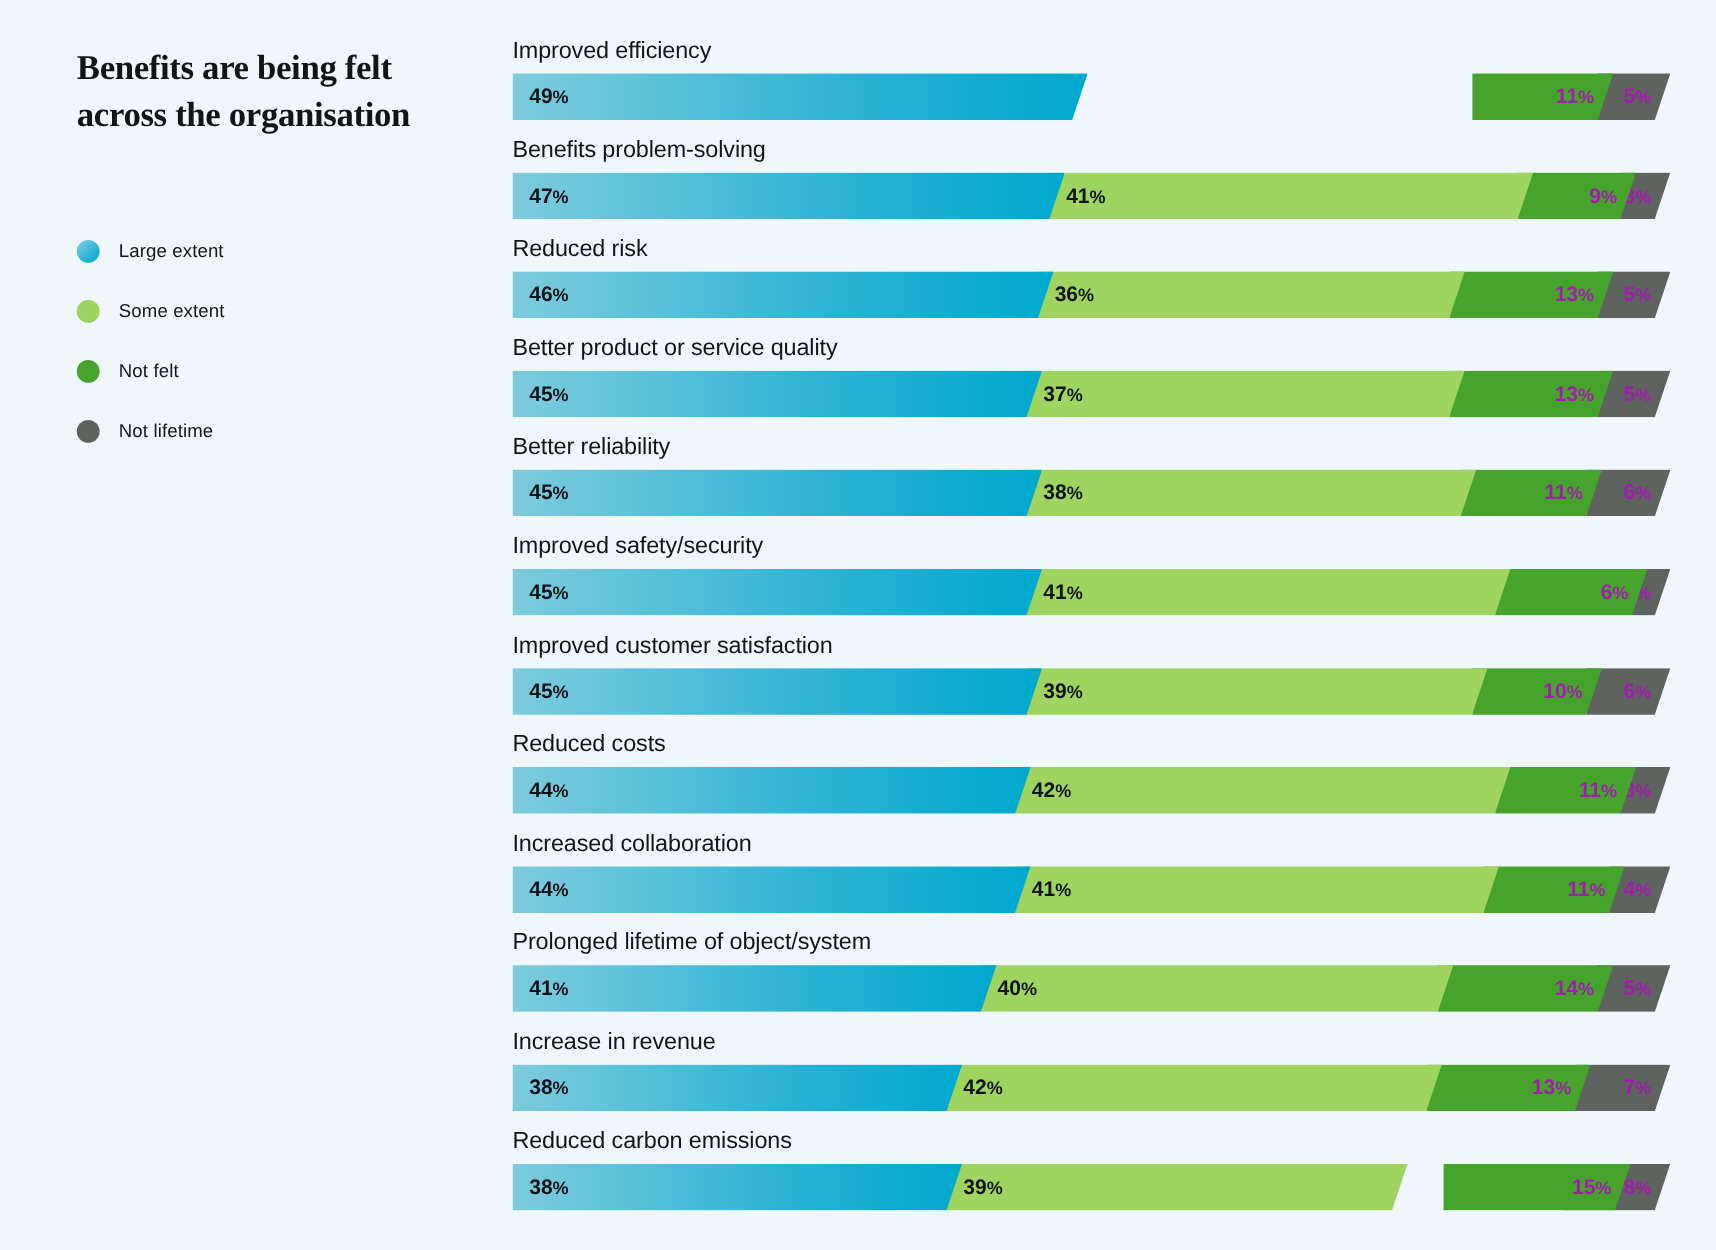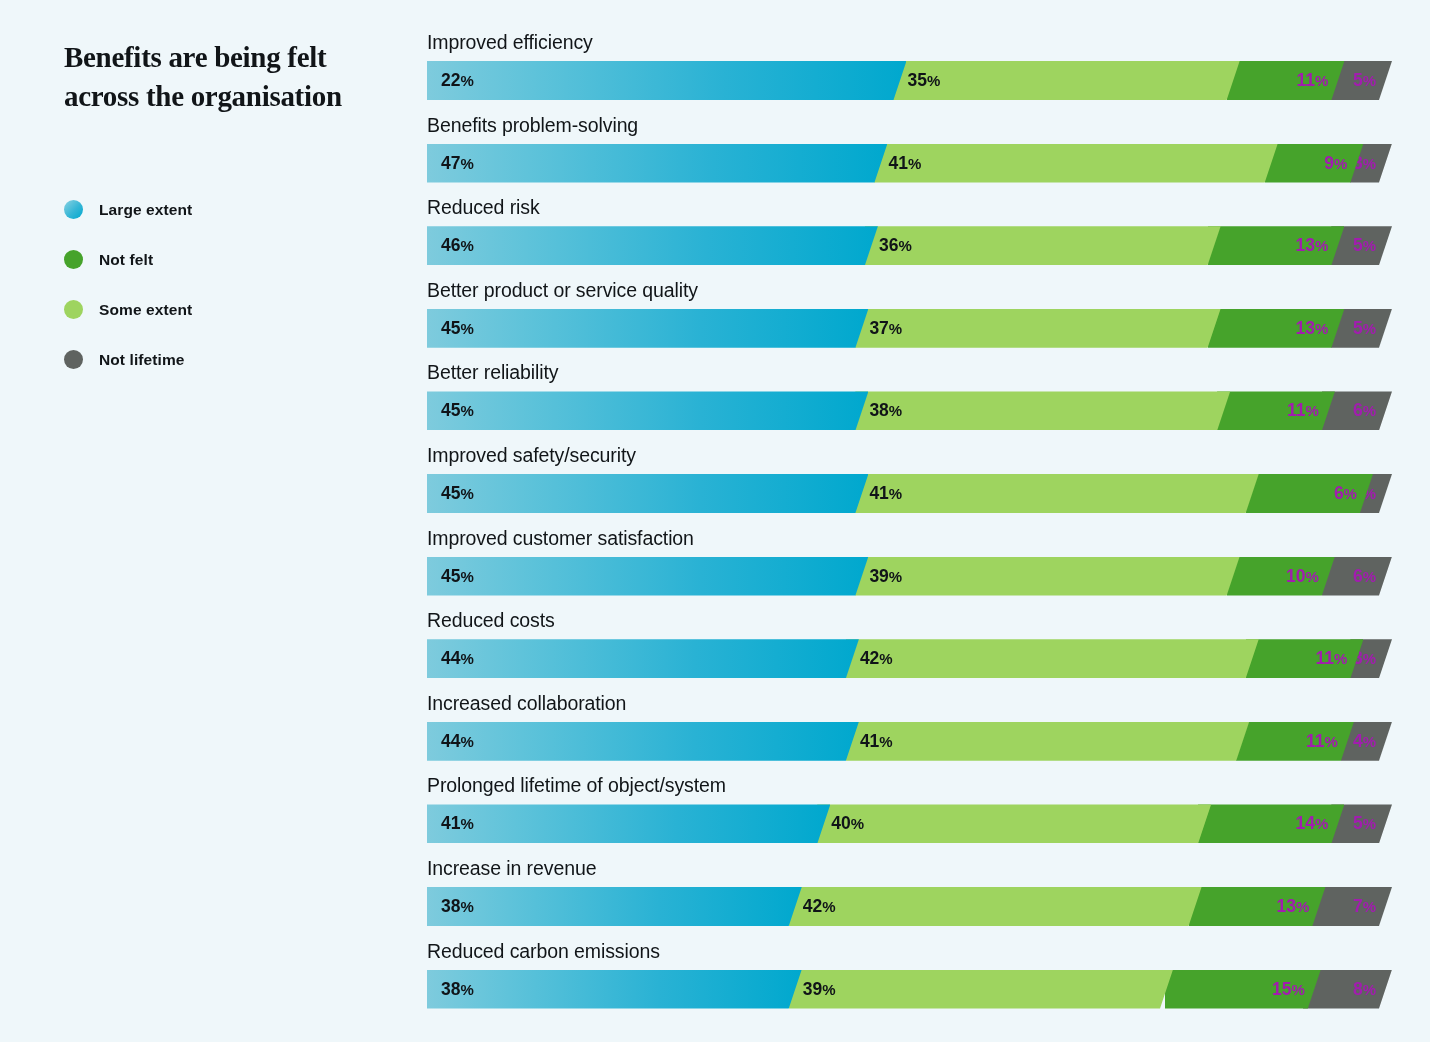--- a/index.html
+++ b/index.html
@@ -53,21 +53,21 @@
   }
   .legend-swatch {
     width: 19px;
     height: 19px;
     border-radius: 50%;
     flex: 0 0 auto;
   }
   .legend-label {
     margin-left: 16px;
     font-size: 15.5px;
-    font-weight: bold;
+    font-weight: normal;
     color: #111518;
     letter-spacing: 0.1px;
   }
 
   
   .chart-area {
     position: absolute;
     left: 398px;
     top: 0;
     width: 1032px;
@@ -152,45 +152,41 @@
 <div id="page-root">
 
   <div class="left-panel">
     <h1 class="chart-title">Benefits are being felt across the organisation</h1>
     <div class="legend" id="legend-root">
         <div class="legend-item">
           <span class="legend-swatch" style="background: linear-gradient(135deg, rgb(138, 210, 226) 0%, rgb(53, 182, 214) 55%, rgb(0, 168, 206) 100%);"></span>
           <span class="legend-label">Large extent</span>
         </div>
         <div class="legend-item">
+          <span class="legend-swatch" style="background: rgb(158, 212, 95);"></span>
+          <span class="legend-label">Some extent</span>
+        </div>
+        <div class="legend-item">
           <span class="legend-swatch" style="background: rgb(70, 163, 43);"></span>
           <span class="legend-label">Not felt</span>
-        </div>
-        <div class="legend-item">
-          <span class="legend-swatch" style="background: rgb(158, 212, 95);"></span>
-          <span class="legend-label">Some extent</span>
         </div>
         <div class="legend-item">
           <span class="legend-swatch" style="background: rgb(95, 99, 96);"></span>
           <span class="legend-label">Not lifetime</span>
         </div>
       </div>
   </div>
 
   <div class="chart-area" id="chart-root">
       <div class="bar-row" style="top: 30px;">
         <div class="bar-label">Improved efficiency</div>
         <div class="bar-track">
           <div class="seg c-large first align-left" style="left: 0px; width: 479.48px; z-index: 10;">
             <div class="seg-inner"></div>
-            <span class="seg-value"><span class="num">22</span><span class="pct">%</span></span>
-          </div>
-          <div class="seg c-some align-left" style="left: 466.48px; width: 346.2px; z-index: 9;">
-            <div class="seg-inner"></div>
-            <span class="seg-value"><span class="num">35</span><span class="pct">%</span></span>
+            <span class="seg-value"><span class="num">49</span><span class="pct">%</span></span>
           </div>
           <div class="seg c-notfelt align-right" style="left: 799.68px; width: 117.72px; z-index: 8;">
             <div class="seg-inner"></div>
             <span class="seg-value"><span class="num">11</span><span class="pct">%</span></span>
           </div>
           <div class="seg c-notrel align-right" style="left: 904.4px; width: 60.6px; z-index: 7;">
             <div class="seg-inner"></div>
             <span class="seg-value"><span class="num">5</span><span class="pct">%</span></span>
           </div>
         </div>
@@ -409,21 +405,21 @@
         <div class="bar-label">Reduced carbon emissions</div>
         <div class="bar-track">
           <div class="seg c-large first align-left" style="left: 0px; width: 374.76px; z-index: 10;">
             <div class="seg-inner"></div>
             <span class="seg-value"><span class="num">38</span><span class="pct">%</span></span>
           </div>
           <div class="seg c-some align-left" style="left: 361.76px; width: 384.28px; z-index: 9;">
             <div class="seg-inner"></div>
             <span class="seg-value"><span class="num">39</span><span class="pct">%</span></span>
           </div>
-          <div class="seg c-notfelt align-right" style="left: 738px; width: 155.8px; z-index: 8; justify-content: flex-end;">
+          <div class="seg c-notfelt align-right" style="left: 776px; width: 155.8px; z-index: 8; justify-content: flex-end;">
             <div class="seg-inner"></div>
             <span class="seg-value"><span class="num">15</span><span class="pct">%</span></span>
           </div>
           <div class="seg c-notrel align-right" style="left: 875.84px; width: 89.16px; z-index: 7;">
             <div class="seg-inner"></div>
             <span class="seg-value"><span class="num">8</span><span class="pct">%</span></span>
           </div>
         </div>
       </div>
     </div>

